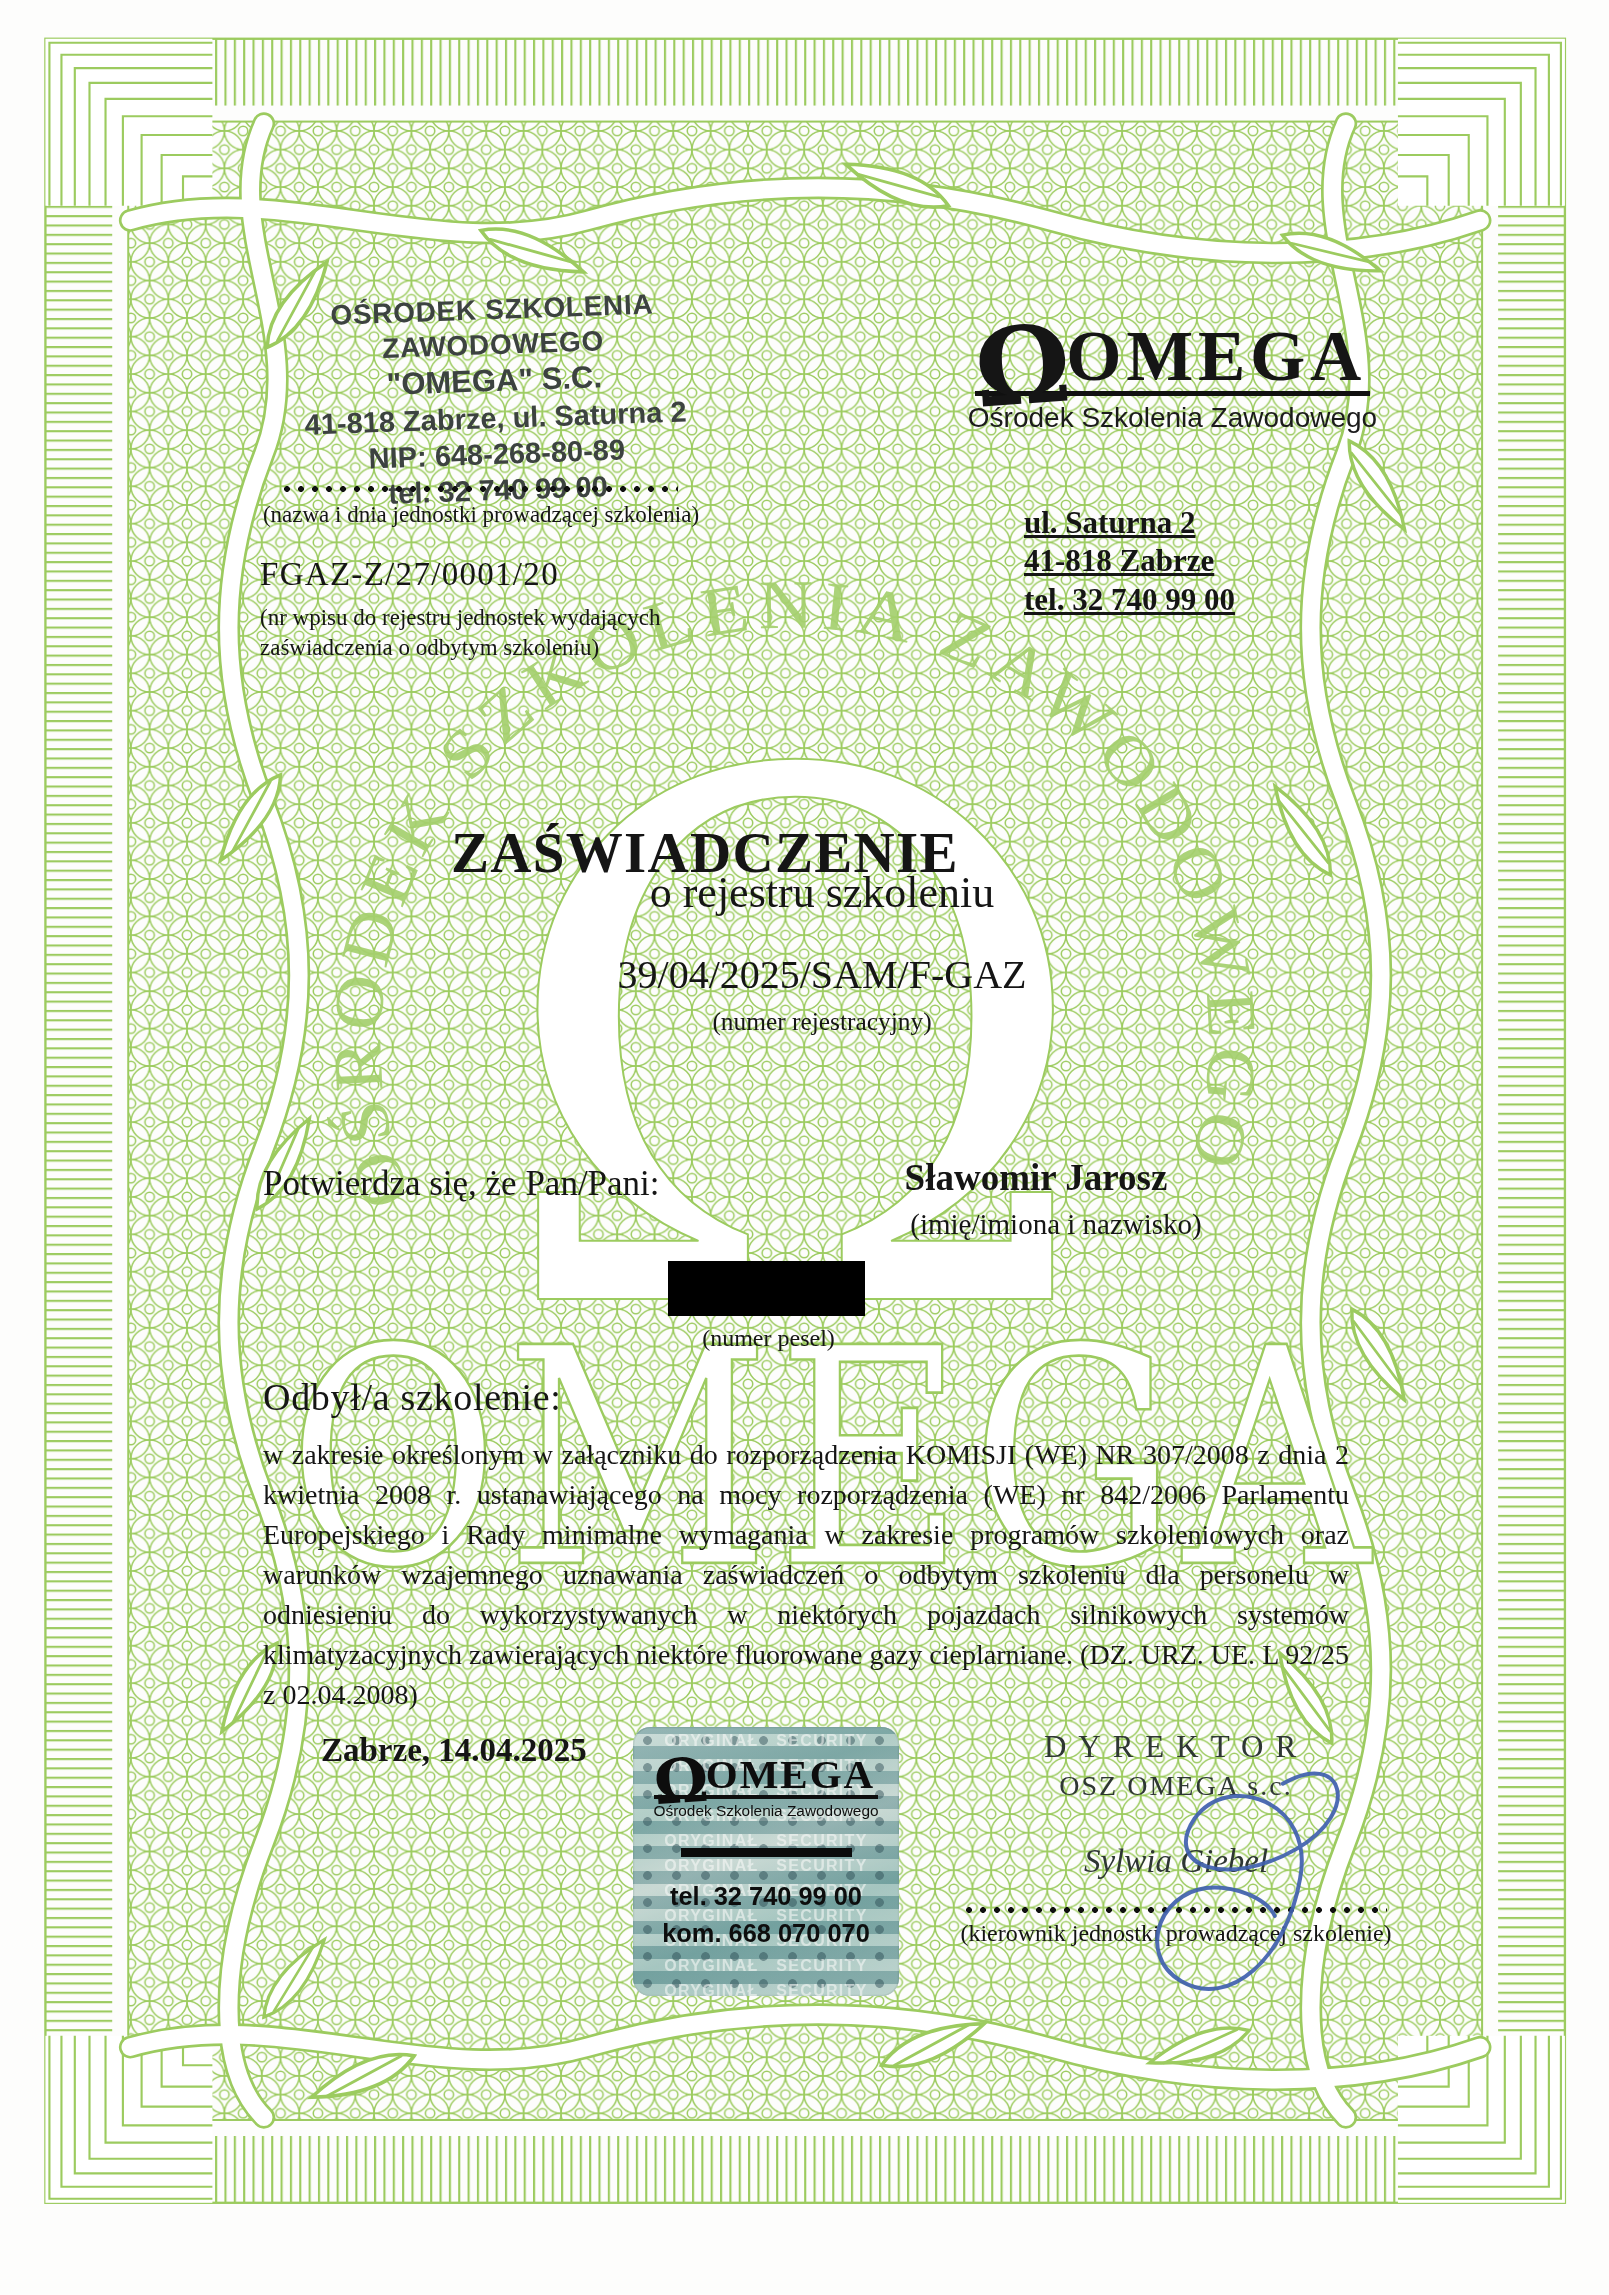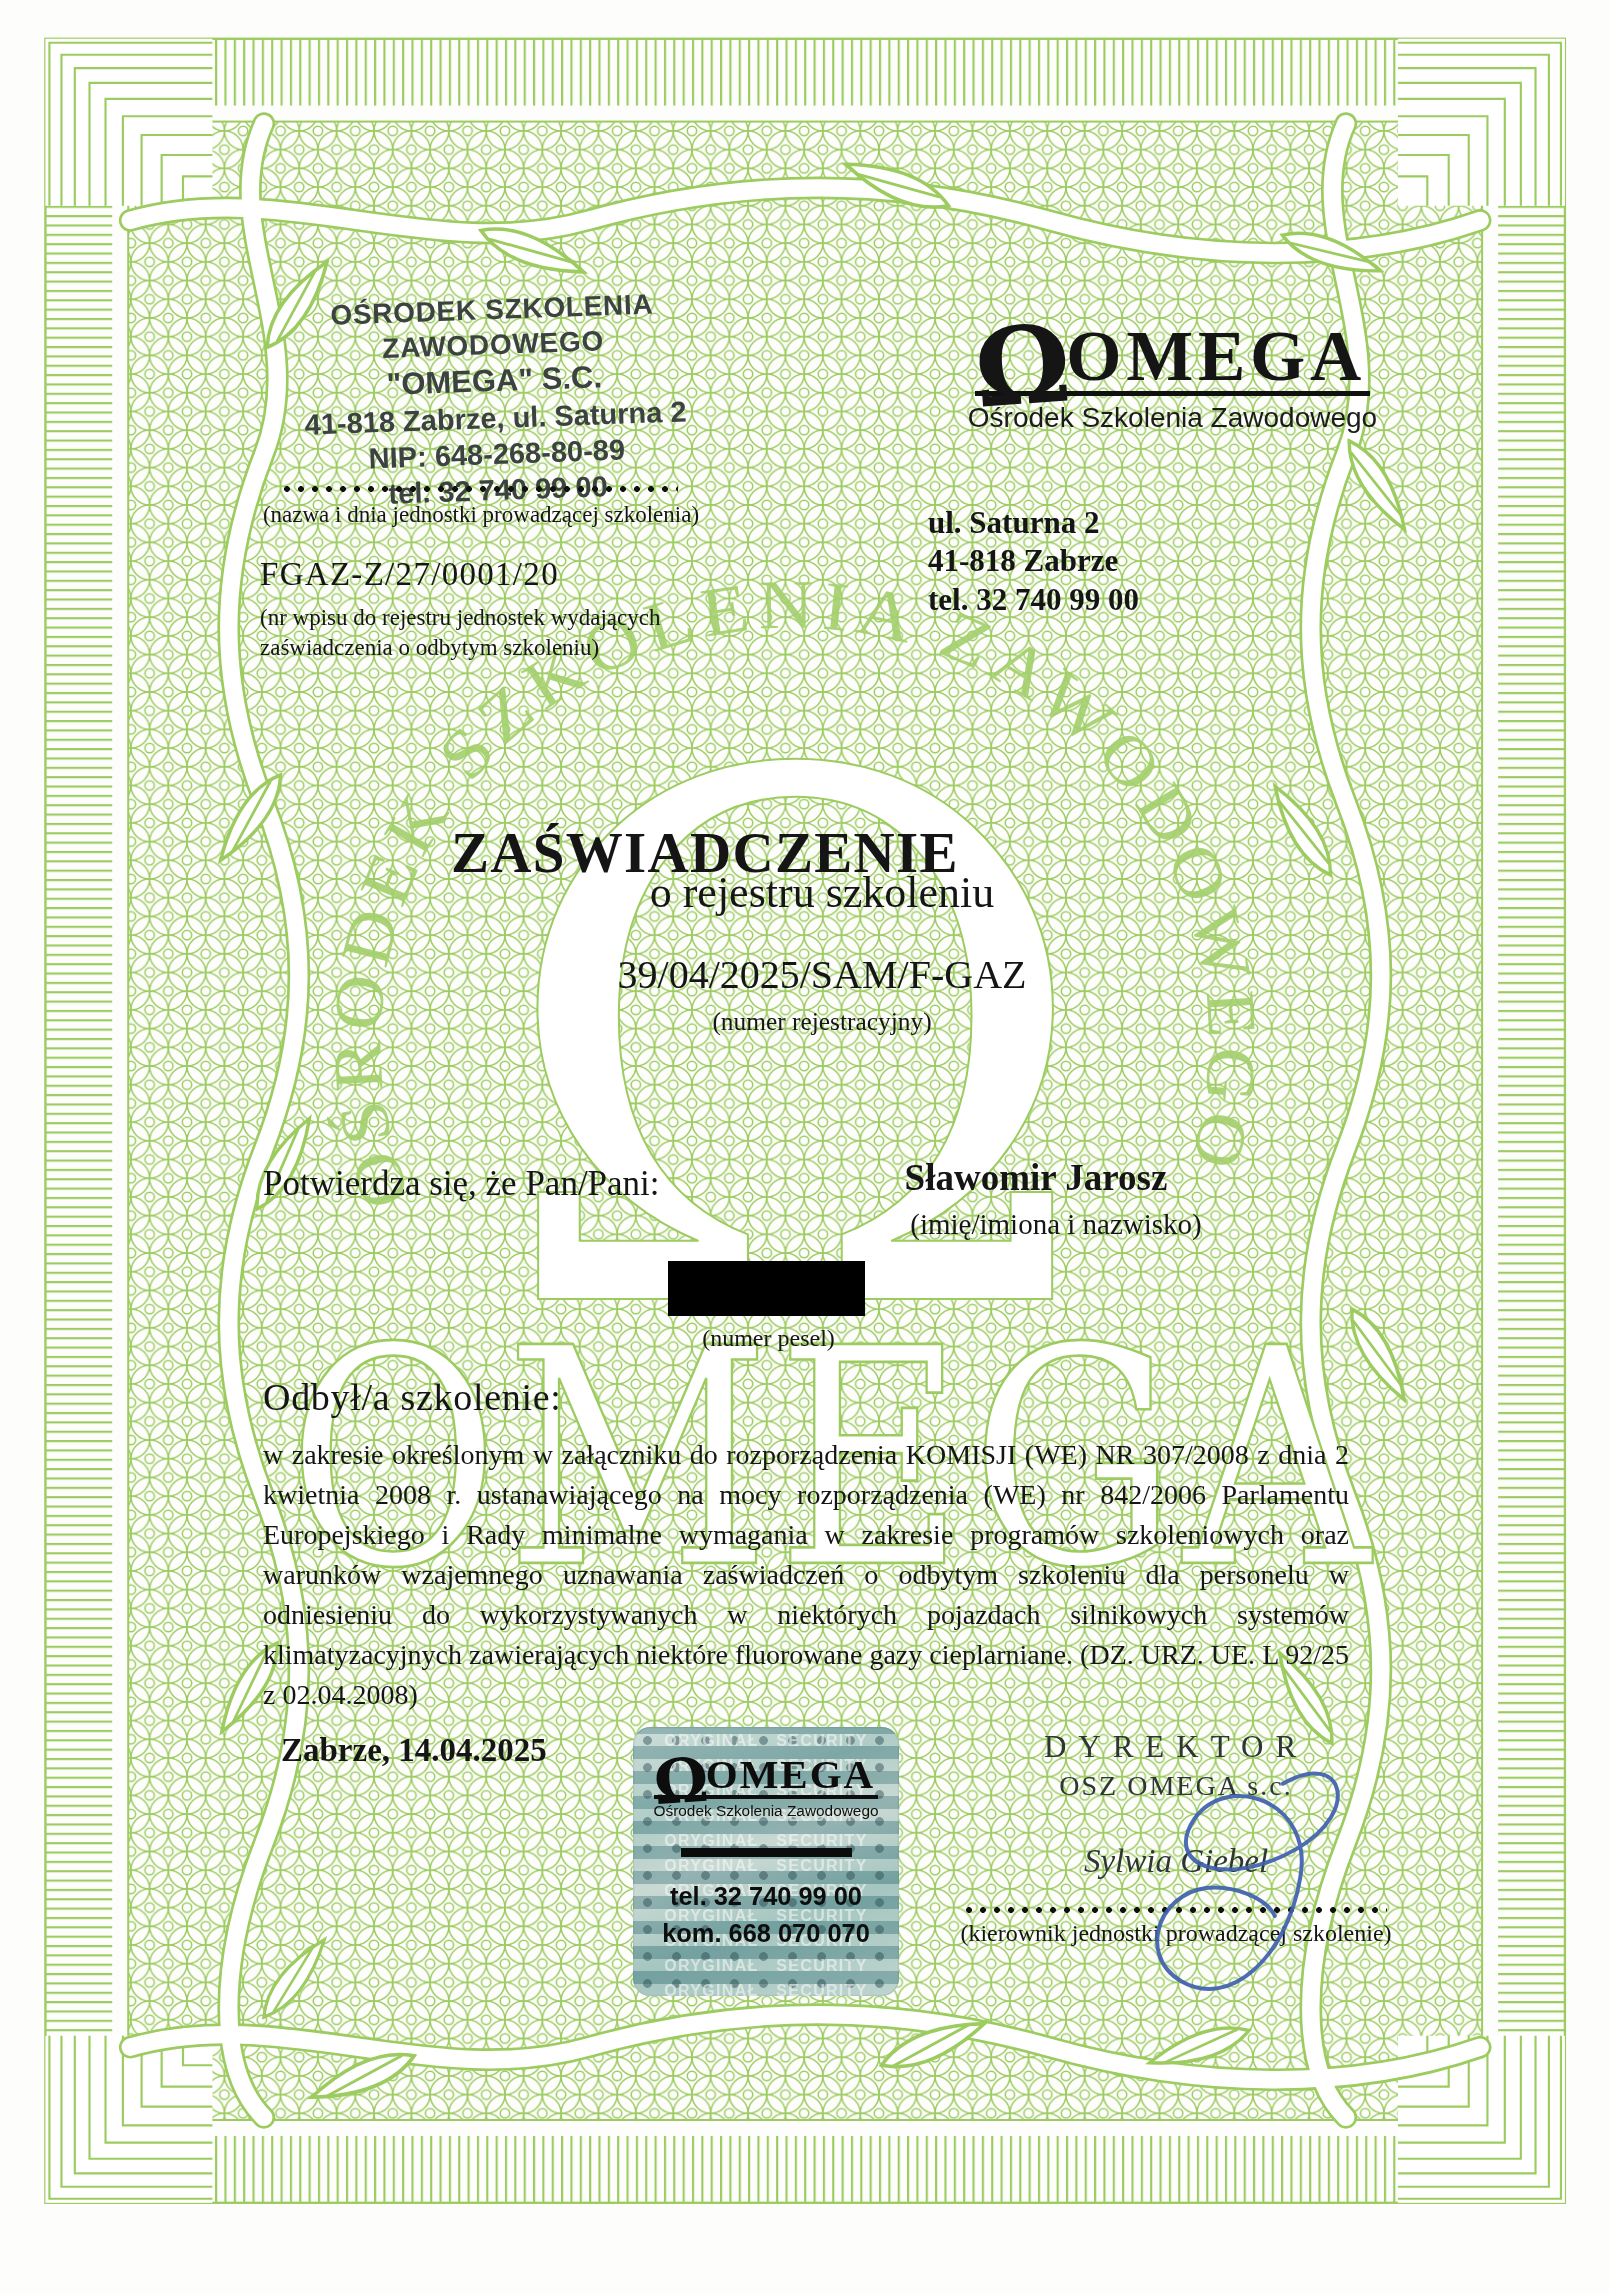--- a/index.html
+++ b/index.html
@@ -29,38 +29,38 @@
 
   .logo-block{left:952px;top:309px;width:441px;text-align:center;}
   .logo-row{display:inline-flex;align-items:flex-end;border-bottom:5.3px solid #101010;
             padding-bottom:1.3px;padding-right:4px;}
   .logo-omega{font-family:"DejaVu Serif",serif;font-weight:700;font-size:107px;line-height:.75;
               transform:translateY(17.4px) rotate(-4deg);margin-right:-4px;}
   .logo-word{font-family:"Liberation Serif",serif;font-weight:700;font-size:71px;
              letter-spacing:4.7px;line-height:.92;}
   .logo-sub{font-family:"Liberation Sans",sans-serif;font-size:28px;margin-top:6.7px;color:#1b1b1b;}
 
-  .address{left:928px;top:504px;font-weight:700;font-size:31px;line-height:1.24;}
+  .address{left:1024px;top:504px;font-weight:700;font-size:31px;line-height:1.24;text-decoration:underline;}
 
   .title-main{left:451px;top:820px;width:742px;font-size:57px;font-weight:700;letter-spacing:1.3px;}
   .title-sub{left:451px;top:867px;width:742px;text-align:center;font-size:44px;}
   .title-reg{left:451px;top:951px;width:742px;text-align:center;font-size:40px;}
   .title-regcap{left:451px;top:1007px;width:742px;text-align:center;font-size:25.4px;font-family:Liberation Serif, serif;}
 
   .confirm{left:263px;top:1164px;font-size:35px;}
   .name{left:822px;top:1156px;width:428px;text-align:center;font-size:37px;font-weight:700;}
   .namecap{left:822px;top:1208px;width:428px;text-align:center;font-size:29px;margin-left:20px;}
   .pesel-box{left:668px;top:1261px;width:197px;height:55px;background:#000;}
   .peselcap{left:628px;top:1325px;width:281px;text-align:center;font-size:24px;}
 
   .trainhead{left:263px;top:1375px;font-size:38px;font-weight:500;letter-spacing:0.7px;}
   .trainbody{left:263px;top:1435px;width:1086px;font-size:28px;line-height:1.43;
              text-align:justify;}
 
-  .placedate{left:281px;top:1732px;font-size:33px;font-weight:700;}
+  .placedate{left:281px;top:1732px;font-size:33px;font-weight:700;padding-left:40px;}
 
   .director{left:949px;top:1729px;width:454px;text-align:center;color:#2e3633;}
   .dir-title{font-size:31px;letter-spacing:12px;}
   .dir-org{font-size:28px;letter-spacing:2px;margin-top:5.3px;}
   .dir-name{font-size:33px;font-style:italic;margin-top:41px;}
   .dir-dots{width:421px;margin:27px auto 0;}
   .dir-cap{font-size:24px;margin-top:6.7px;color:#131313;}
 
   
   .holo{left:633px;top:1727px;width:266px;height:269px;border-radius:17.4px;overflow:hidden;

